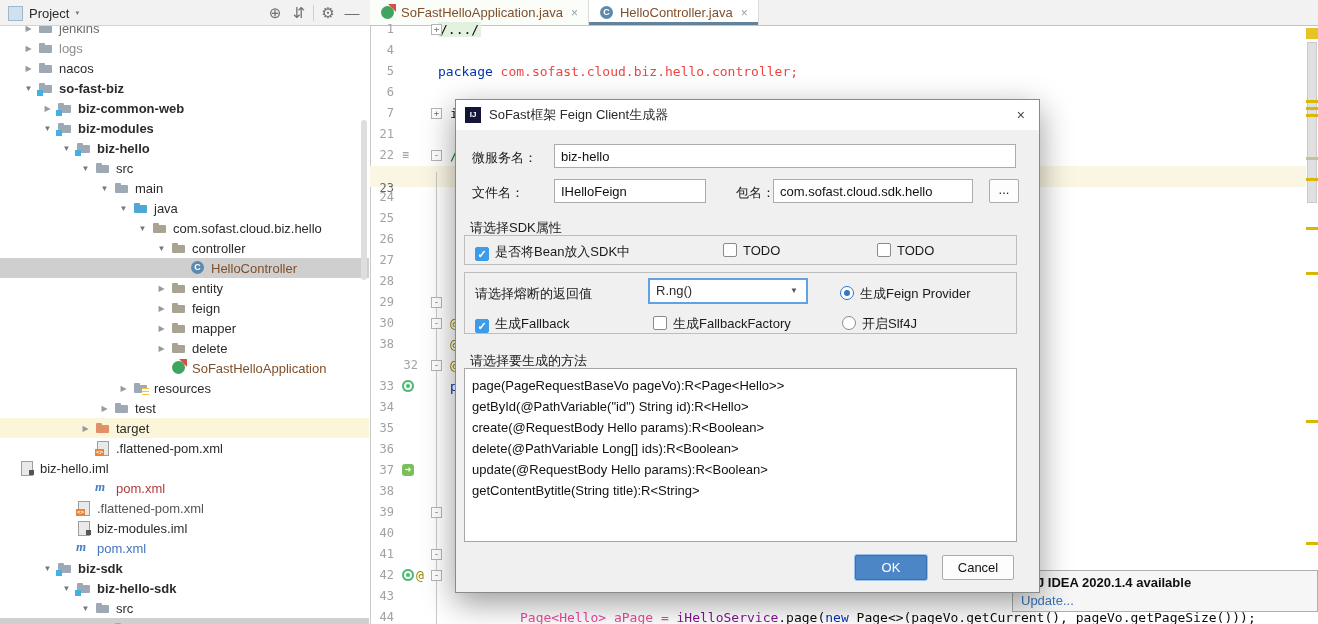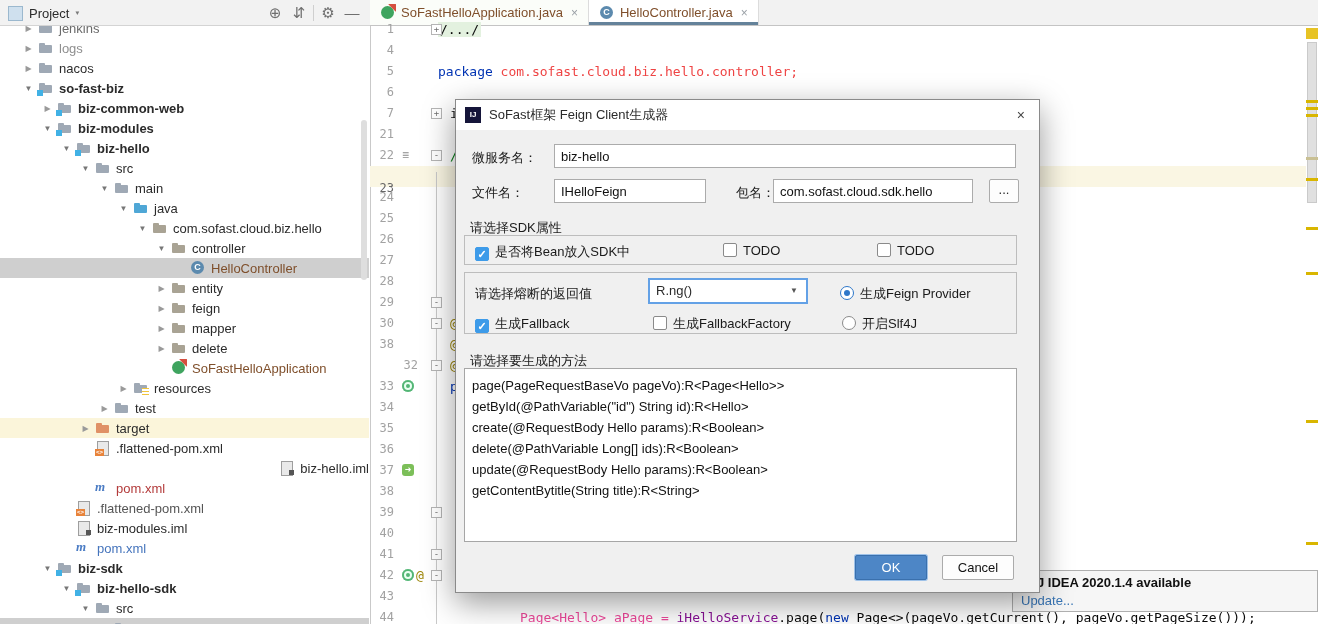--- a/index.html
+++ b/index.html
@@ -296,21 +296,21 @@
         <span class="lbl">target</span>
       </div>
       <div class="trow" style="top: 412px; padding-left: 76px;">
         <span class="arw"></span>
         <span class="ic">
           <span class="file-base"></span>
           <span class="badge-xml">&lt;&gt;</span>
         </span>
         <span class="lbl">.flattened-pom.xml</span>
       </div>
-      <div class="trow" style="top: 432px; padding-left: 76px; justify-content: flex-end;">
+      <div class="trow" style="top: 432px; ">
         <span class="arw"></span>
         <span class="ic">
           <span class="file-base"></span>
           <span class="badge-iml"></span>
         </span>
         <span class="lbl">biz-hello.iml</span>
       </div>
       <div class="trow" style="top: 452px; padding-left: 76px;">
         <span class="arw"></span>
         <span class="ic">

